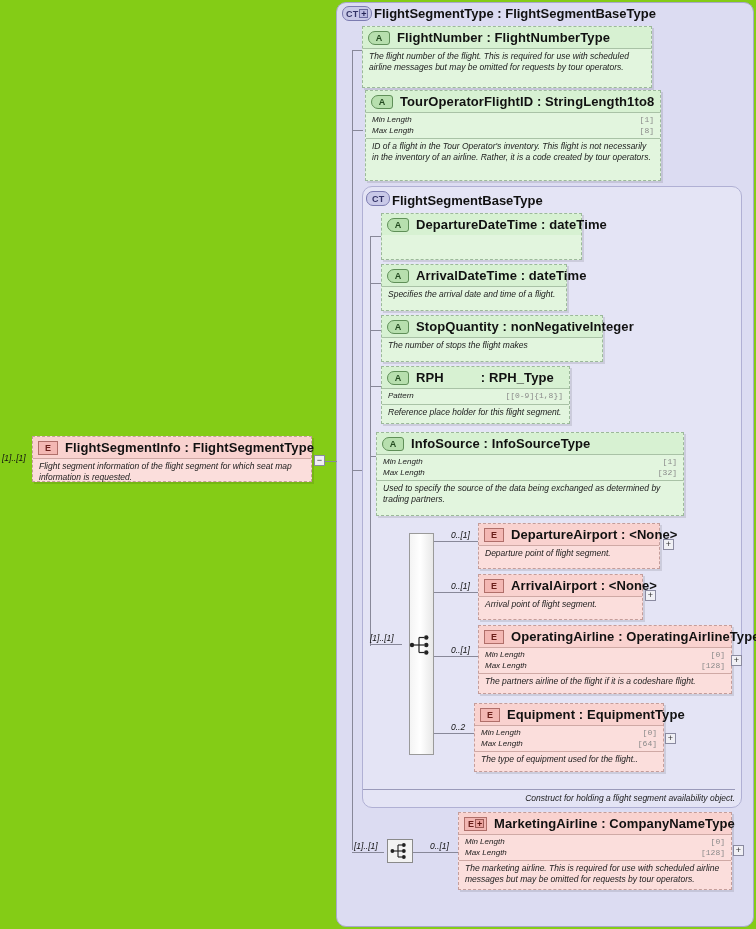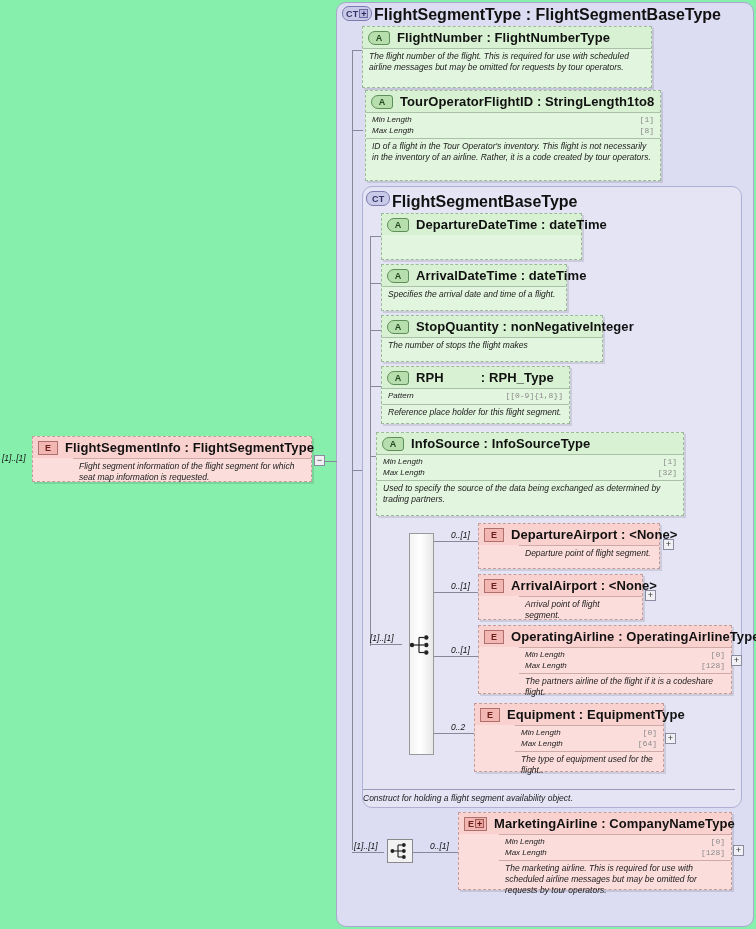--- a/index.html
+++ b/index.html
@@ -5,21 +5,21 @@
   * { box-sizing: border-box; }
   html, body {
     margin: 0; padding: 0;
     background: #ffffff;
     font-family: "Liberation Sans", sans-serif;
   }
   #canvas {
     position: relative;
     width: 756px;
     height: 929px;
-    background: #86efac;
+    background: #84cc16;
     overflow: hidden;
   }
 
   
   .ct-outer {
     position: absolute;
     background: #dcdcf2;
     border: 1px solid #a8a8cc;
     border-radius: 10px;
   }
@@ -51,21 +51,21 @@
     line-height: 8px;
     text-align: center;
     background: #b9b9e0;
     border: 1px solid #6a6aa0;
     font-size: 9px;
     font-weight: bold;
     color: #222255;
   }
   .ct-title {
     position: absolute;
-    font-size: 16px;
+    font-size: 13px;
     font-weight: bold;
     color: #111111;
     white-space: nowrap;
   }
 
   
   .node {
     position: absolute;
     border: 1px dashed #9a9a9a;
     background: #ffffff;
@@ -146,31 +146,32 @@
 
   .annot {
     padding: 2px 6px 3px 6px;
     border-top: 1px solid #b9b9b9;
     font-size: 8.5px;
     line-height: 11px;
     font-style: italic;
     color: #1b1b1b;
   }
   .node.attr .facets, .node.attr .annot { border-top-color: #a9c2a6; }
-  .node.elem .facets, .node.elem .annot { border-top-color: #cfa9a5; margin-left: 40px; }
+  .node.elem .facets, .node.elem .annot { border-top-color: #cfa9a5; }
 
   
   .container-annot {
     position: absolute;
     font-size: 8.5px;
     font-style: italic;
     color: #1b1b1b;
     border-top: 1px solid #9a9aba;
     padding-top: 3px;
     white-space: nowrap;
+    text-align: right;
   }
 
   
   .hline { position: absolute; background: #888899; height: 1px; }
   .vline { position: absolute; background: #888899; width: 1px; }
 
   .card {
     position: absolute;
     font-size: 8.5px;
     font-style: italic;

